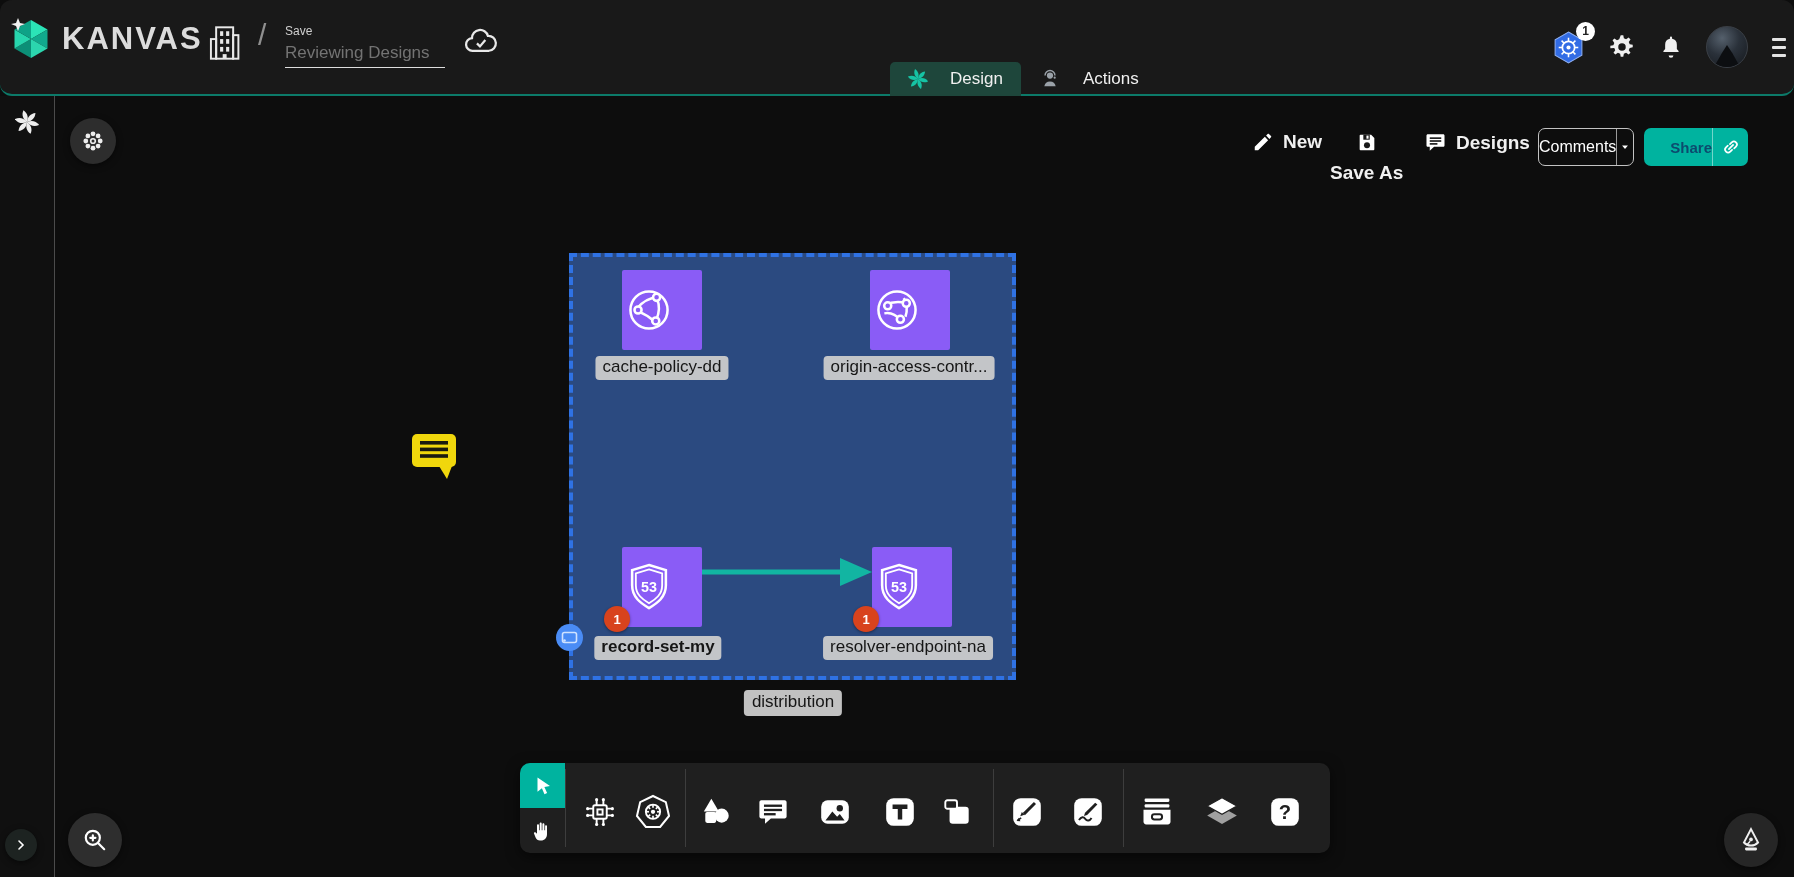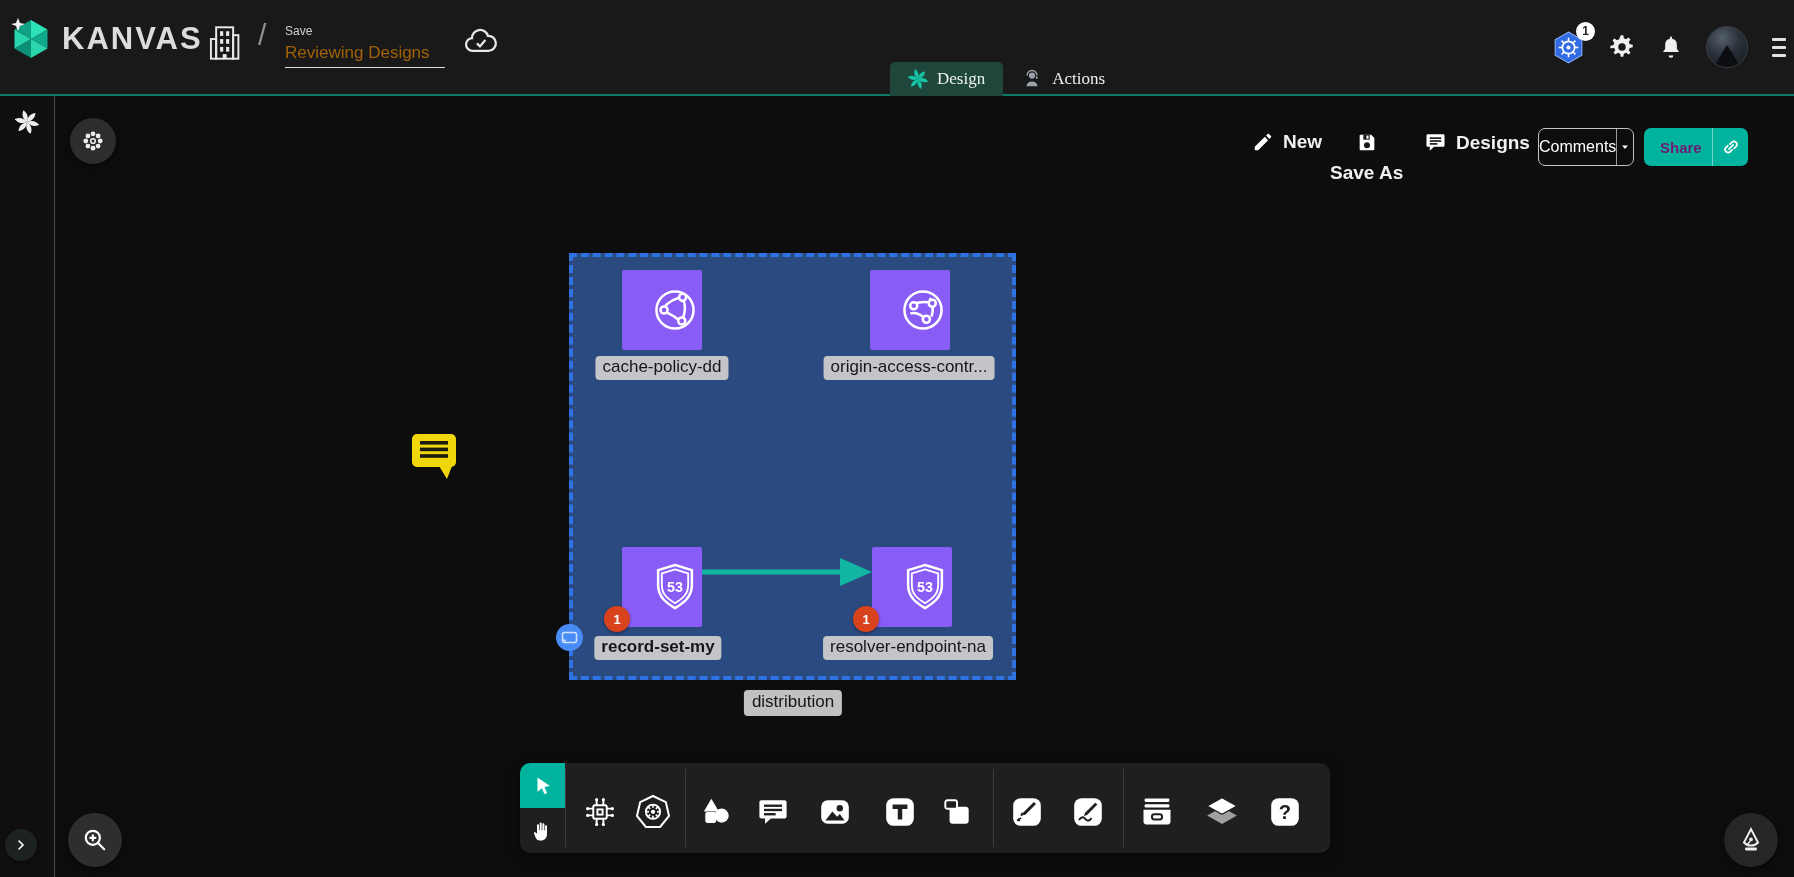--- a/index.html
+++ b/index.html
@@ -2,35 +2,35 @@
 <html><head>
 <meta charset="utf-8">
 <style>
   * { margin:0; padding:0; box-sizing:border-box; }
   html,body { width:1794px; height:877px; overflow:hidden; background:#0d0d0d;
               font-family:"Liberation Sans", sans-serif; }
   .abs { position:absolute; }
 
   
   #header { position:absolute; left:0; top:0; width:1794px; height:96px;
-            background:#191919; border-bottom:2px solid #0c7a69; z-index:30; }
+            background:#191919; border-bottom:2px solid #0c7a69; z-index:30;border-radius:12px; }
   #logo-wrap { position:absolute; left:10px; top:17px; display:flex; align-items:center; gap:10px; cursor:pointer; }
   #logo-text { font-size:31px; font-weight:700; letter-spacing:2px; color:#dcdcdc; }
   #org-icon { position:absolute; left:207px; top:22px; }
   #crumb-sep { position:absolute; left:258px; top:18px; font-size:30px; color:#8f8f8f; font-weight:300; }
   #name-block { position:absolute; left:285px; top:24px; }
   #name-label { font-size:12px; color:#cfcfcf; }
   #name-input { display:block; margin-top:3px; width:160px; background:transparent; border:none;
-                border-bottom:1px solid #dedede; color:#a16207; font-size:17px;
+                border-bottom:1px solid #dedede; color:#737373; font-size:17px;
                 font-family:"Liberation Sans",sans-serif; padding:2px 0 4px 0; outline:none; }
   #cloud-status { position:absolute; left:463px; top:26px; }
 
   .tabs { position:absolute; left:890px; top:62px; height:34px; display:flex; z-index:31; }
-  .tab { display:flex; align-items:center; gap:9px; padding:0 18px; height:34px;
-         font-size:17px; color:#f0f0f0; cursor:pointer;font-family:Liberation Serif, serif; }
+  .tab { display:flex; align-items:center; gap:22px; padding:0 18px; height:34px;
+         font-size:17px; color:#f0f0f0; cursor:pointer; }
   .tab.active { background:#1e463b; border-radius:5px 5px 0 0; }
 
   #header-right { position:absolute; right:8px; top:26px; display:flex; align-items:center; gap:22px; }
   .hdr-icon-btn { position:relative; cursor:pointer; display:flex; align-items:center; }
   #k8s-badge { position:absolute; right:-9px; top:-8px; width:19px; height:19px; background:#fff;
                border-radius:50%; color:#222; font-size:12px; font-weight:700;
                display:flex; align-items:center; justify-content:center; }
   #avatar { width:42px; height:42px; border-radius:50%;
             background:radial-gradient(circle at 38% 28%, #55606c 0%, #2a313a 45%, #14171b 100%);
             border:1px solid #3a3f46; cursor:pointer; overflow:hidden; }
@@ -53,29 +53,29 @@
               color:#f0f0f0; font-size:19px; font-weight:700; cursor:pointer; z-index:25; }
   #actions-btn { position:absolute; left:1538px; top:128px; width:96px; height:38px;
                  border:1px solid #c2c2c2; border-radius:7px; display:flex; align-items:center;
                  color:#fff; cursor:pointer; z-index:25; }
   #actions-btn .lbl { flex:1; text-align:center; font-size:16px; }
   #actions-btn .caret { width:28px; height:100%; border-left:1px solid #9a9a9a;
                         display:flex; align-items:center; justify-content:center; }
   #share-btn { position:absolute; left:1644px; top:128px; width:104px; height:38px;
                background:#00b39f; border-radius:7px; display:flex; align-items:center;
                cursor:pointer; z-index:25; }
-  #share-btn .lbl { flex:1; text-align:left; color:#701a75; font-size:15px; font-weight:700;padding-left:16px; }
+  #share-btn .lbl { flex:1; text-align:right; color:#0c4a6e; font-size:15px; font-weight:700; }
   #share-btn .linkpart { width:36px; height:100%; border-left:1px solid rgba(255,255,255,.45);
                          display:flex; align-items:center; justify-content:center; }
 
   
   #group-box { position:absolute; left:569px; top:253px; width:447px; height:427px;
                background:#2b4a80; border:4px dashed #2f72e4; z-index:5; }
   .node { position:absolute; width:80px; height:80px; background:#8a5cf6; border-radius:2px;
-          display:flex; align-items:center; justify-content:flex-end; cursor:pointer; }
+          display:flex; align-items:center; justify-content:flex-start; cursor:pointer; }
   .node-label { position:absolute; background:rgba(203,203,203,.95); color:#161616;
                 font-size:17px; padding:1px 7px 3px; border-radius:4px; white-space:nowrap;
                 transform:translateX(-50%); z-index:8; }
   .err-badge { position:absolute; width:26px; height:26px; border-radius:50%; background:#d8431d;
                color:#fff; font-size:13px; font-weight:700; display:flex; align-items:center;
                justify-content:center; z-index:9; cursor:pointer; box-shadow:0 1px 3px rgba(0,0,0,.4); }
   #group-label { position:absolute; left:793px; top:690px; transform:translateX(-50%);
                  background:rgba(203,203,203,.95); color:#161616; font-size:17px;
                  padding:2px 8px 4px; border-radius:4px; z-index:8; }
   #group-handle { position:absolute; left:556px; top:624px; width:27px; height:27px;

